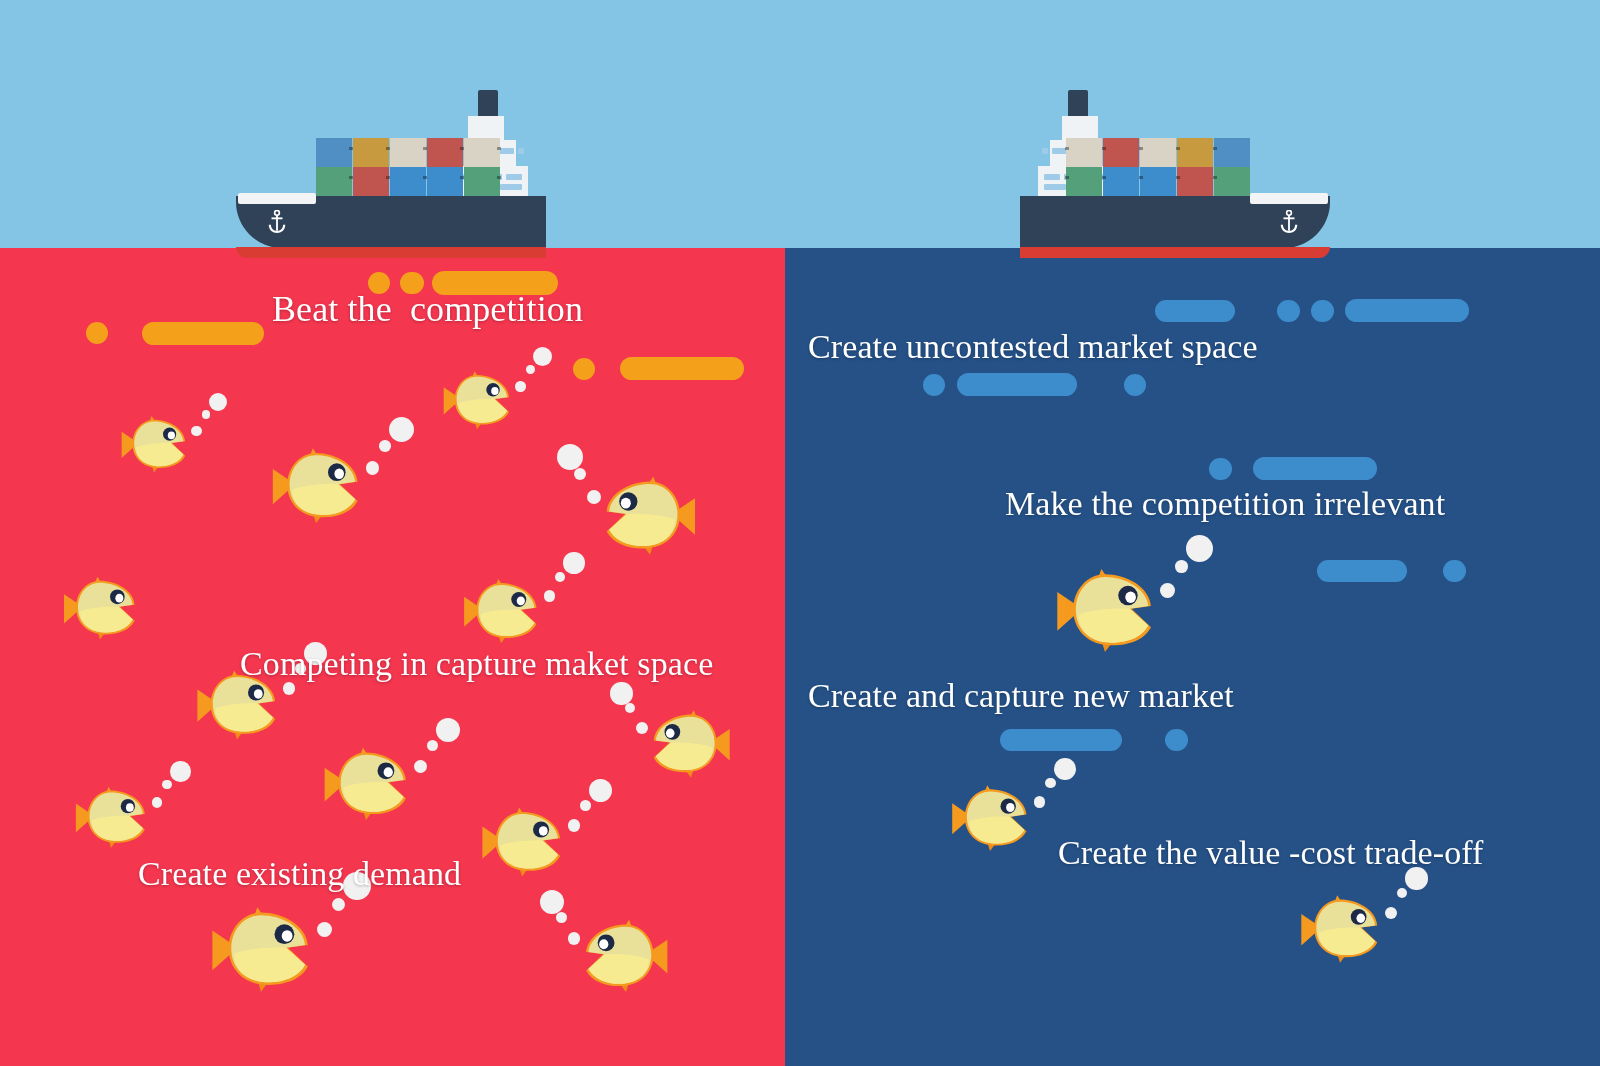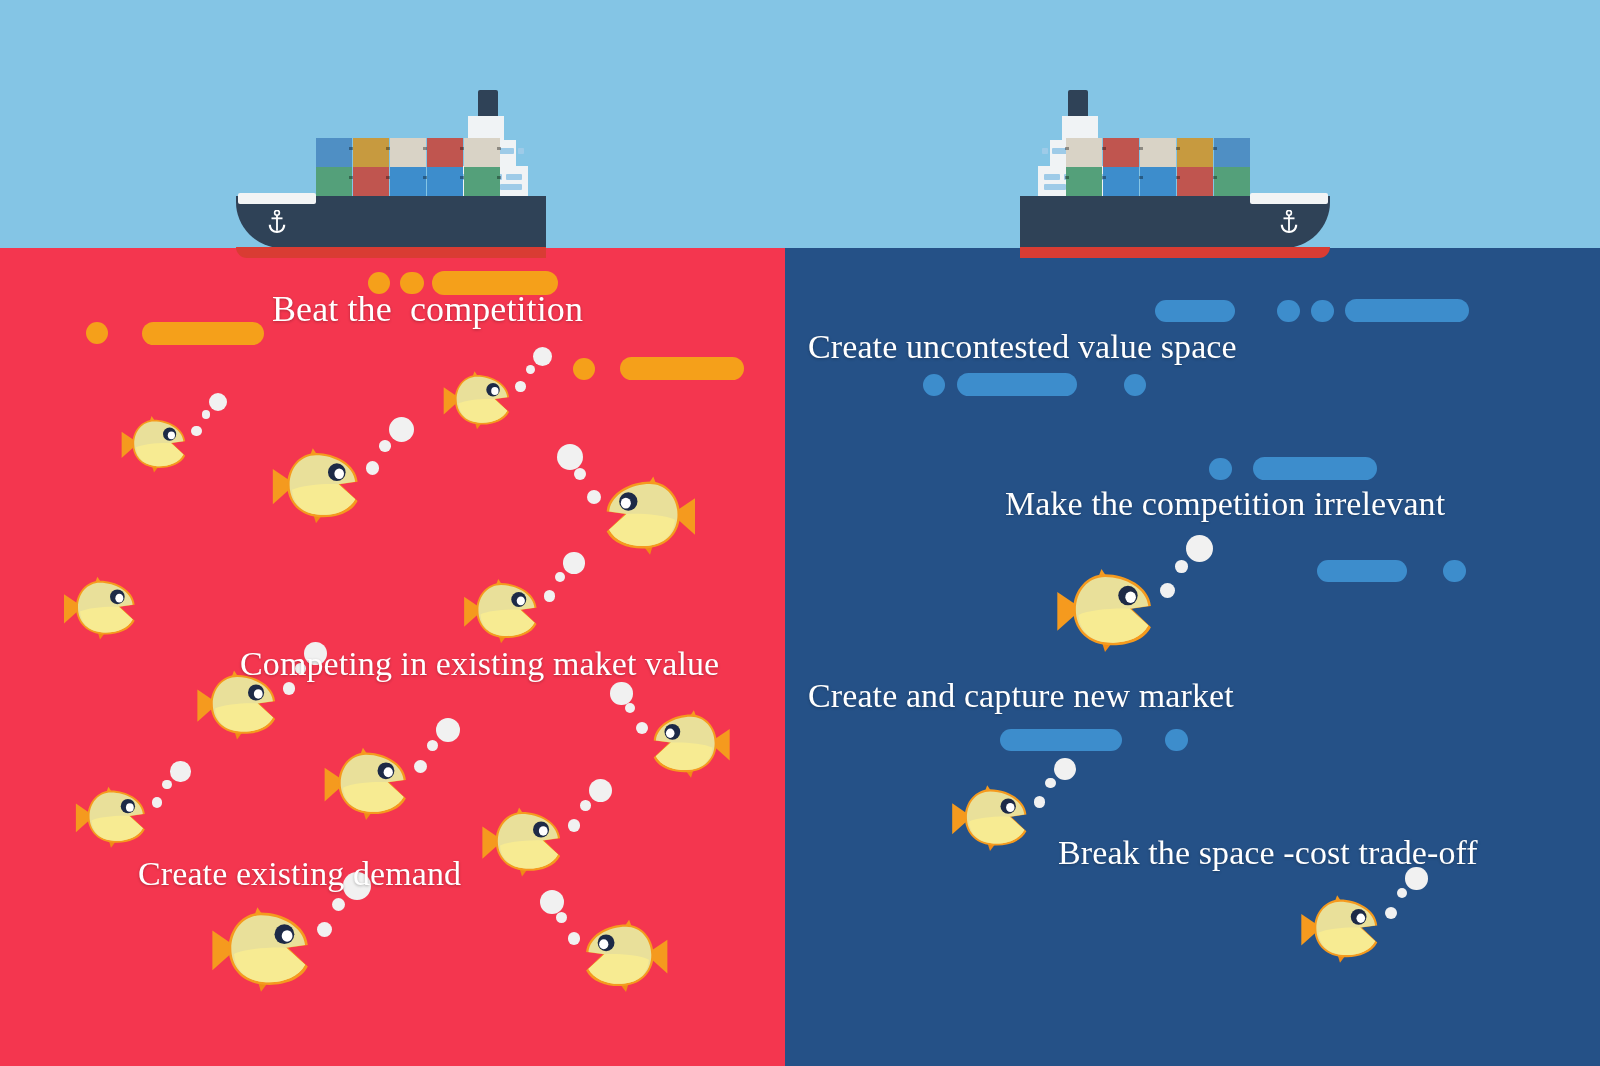--- a/index.html
+++ b/index.html
@@ -422,22 +422,22 @@
           <ellipse cx="86" cy="40" rx="11" ry="11" fill="#1d2a47"></ellipse>
           <ellipse cx="89" cy="42" rx="6" ry="6.5" fill="#ffffff"></ellipse>
         </svg>
       </div>
       <div class="bub" style="left: 1384.72px; top: 906.92px; width: 12.04px; height: 12.04px;"></div>
       <div class="bub" style="left: 1396.76px; top: 888px; width: 10.32px; height: 10.32px;"></div>
       <div class="bub" style="left: 1405.36px; top: 867.36px; width: 22.36px; height: 22.36px;"></div>
     </div>
   <div id="captions-layer">
       <div class="cap" style="left: 272px; top: 288px; font-size: 36px;">Beat the  competition</div>
-      <div class="cap" style="left: 240px; top: 645px; font-size: 34px;">Competing in existing maket value</div>
+      <div class="cap" style="left: 240px; top: 645px; font-size: 34px;">Competing in capture maket space</div>
       <div class="cap" style="left: 138px; top: 855px; font-size: 34px;">Create existing demand</div>
-      <div class="cap" style="left: 808px; top: 328px; font-size: 34px;">Create uncontested value space</div>
+      <div class="cap" style="left: 808px; top: 328px; font-size: 34px;">Create uncontested market space</div>
       <div class="cap" style="left: 1005px; top: 485px; font-size: 34px;">Make the competition irrelevant</div>
       <div class="cap" style="left: 808px; top: 677px; font-size: 34px;">Create and capture new market</div>
-      <div class="cap" style="left: 1058px; top: 834px; font-size: 34px;">Break the space -cost trade-off</div>
+      <div class="cap" style="left: 1058px; top: 834px; font-size: 34px;">Create the value -cost trade-off</div>
     </div>
 
 
 </div>
 
 </body></html>

